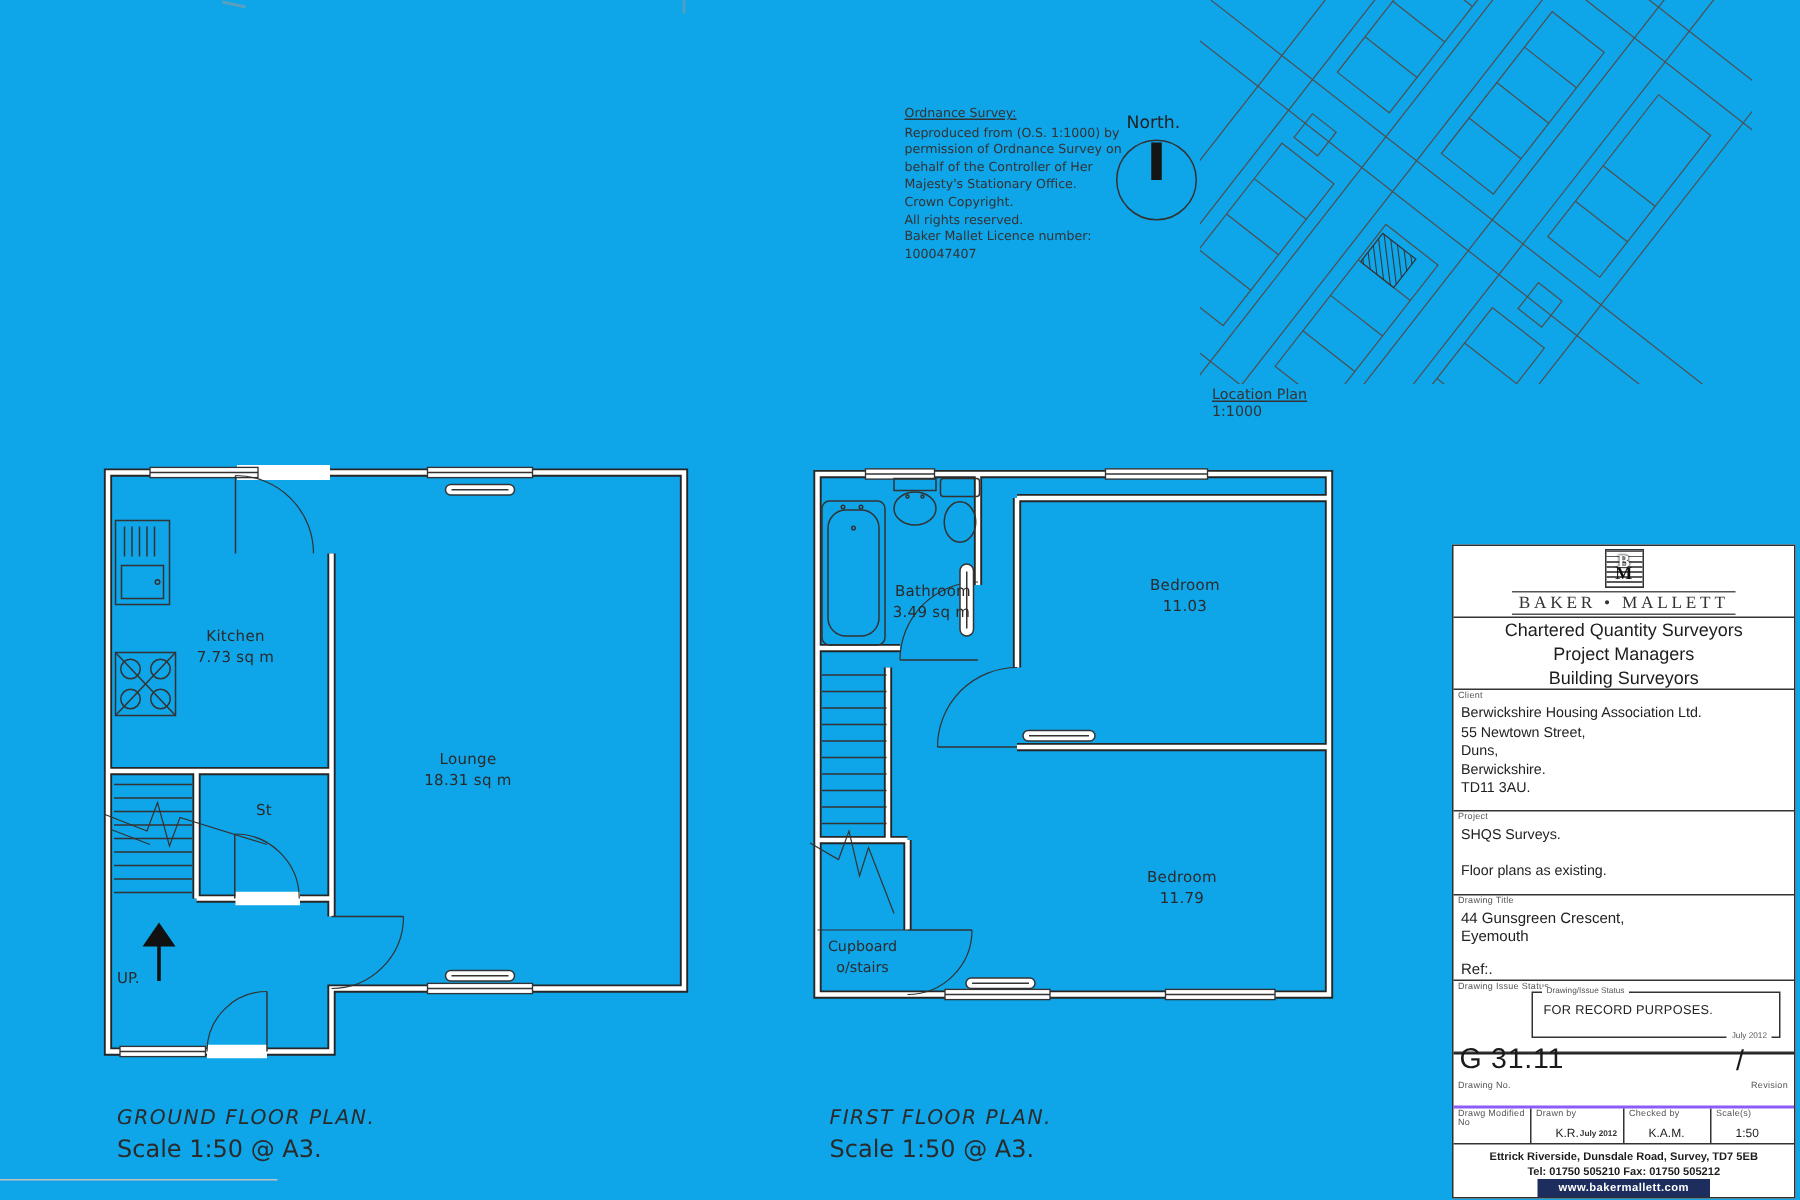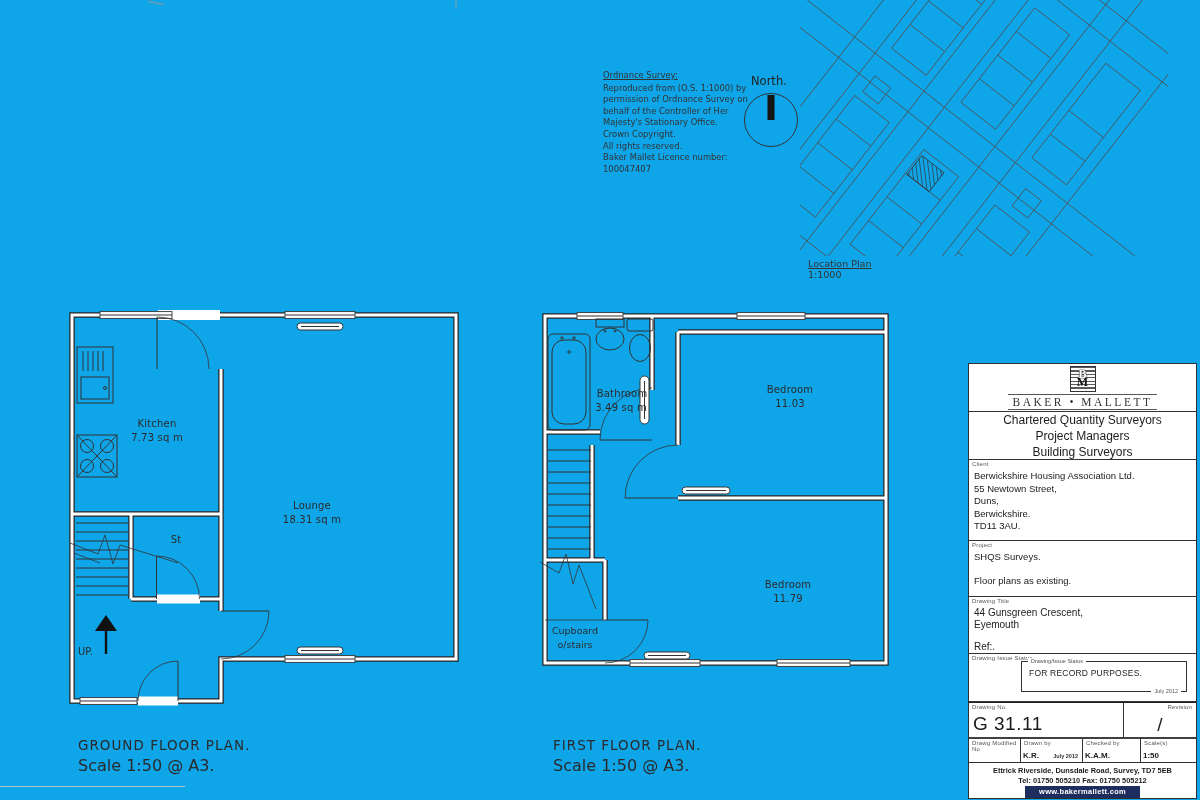--- a/index.html
+++ b/index.html
@@ -25,21 +25,21 @@
   #map-svg line,#map-svg rect,#map-svg path{stroke:#4f4f4f;stroke-width:.8;fill:none;}
   #map-svg rect.plot{fill:url(#hatch);stroke:#333;}
   
   #os-note{position:absolute;left:603px;top:70px;width:152px;font-size:8.4px;line-height:1.38;color:#333;}
   #os-note .t{text-decoration:underline;margin-bottom:1px;}
   #north-lbl{position:absolute;left:751px;top:74px;font-size:11.5px;color:#222;}
   #north-dial{position:absolute;left:744px;top:93px;width:52px;height:52px;border:1.6px solid #333;border-radius:50%;}
   #north-needle{position:absolute;left:50%;top:1px;transform:translateX(-50%);width:7px;height:25px;background:#151515;}
   
   .caption{position:absolute;color:#2a2a2a;}
-  .caption .l1{font-size:13.5px;letter-spacing:1px;}
+  .caption .l1{font-size:13.5px;letter-spacing:1px;font-style:italic;}
   .caption .l2{font-size:16px;margin-top:3px;}
   #loc-caption{position:absolute;left:808px;top:258px;font-size:9.5px;color:#333;}
   #loc-caption .u{text-decoration:underline;}
   
   #tblock{position:absolute;left:968px;top:363px;width:229px;height:436px;border:1.6px solid #2f2f2f;
           background:#fff;box-sizing:border-box;display:flex;flex-direction:column;font-family:"Liberation Sans",sans-serif;}
   .sec{border-bottom:1px solid #333;position:relative;box-sizing:border-box;}
   .microlbl{font-size:6px;color:#555;position:absolute;top:1px;left:3px;letter-spacing:.2px;}
   #sec-logo{height:50px;display:flex;flex-direction:column;align-items:center;justify-content:center;}
   #logo-sq{width:26px;height:26px;border:1.5px solid #333;box-sizing:border-box;
@@ -54,29 +54,29 @@
   #sec-client{height:83px;padding:10px 0 0 5px;font-size:9.5px;line-height:1.3;color:#222;}
   #sec-project{height:57px;padding:10px 0 0 5px;font-size:9.5px;color:#222;}
   #sec-project .gap{height:13px;}
   #sec-dtitle{height:58px;padding:10px 0 0 5px;font-size:10px;line-height:1.25;color:#222;}
   #sec-dtitle .gap{height:9px;}
   #sec-status{height:49px;}
   #status-box{position:absolute;left:52px;right:9px;top:7px;bottom:9px;border:1.5px solid #333;}
   #status-box .legend{position:absolute;top:-4px;left:6px;background:#fff;font-size:5.5px;color:#555;padding:0 3px;}
   #status-box .val{position:absolute;top:6px;left:7px;font-size:8.5px;color:#222;letter-spacing:.2px;}
   #status-box .date{position:absolute;bottom:-3px;right:5px;background:#fff;font-size:5.5px;color:#555;padding:0 3px;}
-  #sec-gno{height:35px;display:flex;border-bottom:2px solid #404040;border-top:1px solid #222;}
+  #sec-gno{height:35px;display:flex;border-bottom:2px solid #8b5cf6;border-top:1px solid #222;align-items:center;}
   #gno-left{flex:1;position:relative;border-right:1.6px solid #333;}
   #gno-left .val{position:absolute;left:4px;bottom:2px;font-size:19px;color:#1a1a1a;letter-spacing:.5px;}
   #gno-right{width:72px;position:relative;}
   #gno-right .val{position:absolute;left:50%;transform:translateX(-50%);bottom:1px;font-size:19px;color:#1a1a1a;}
   #sec-fields{height:25px;display:flex;}
   .fcell{position:relative;border-right:1px solid #333;box-sizing:border-box;}
   .fcell:last-child{border-right:none;}
-  .fcell .fval{position:absolute;left:2px;bottom:2px;font-size:8px;font-weight:bold;color:#1c1c1c;text-align:center;}
+  .fcell .fval{position:absolute;left:16px;bottom:2px;font-size:8px;font-weight:normal;color:#1c1c1c;text-align:center;}
   .fcell .fextra{position:absolute;right:4px;bottom:3px;font-size:5.5px;font-weight:bold;color:#333;}
   #sec-footer{flex:1;border-bottom:none;text-align:center;font-size:7.4px;font-weight:bold;color:#1c1c1c;line-height:1.3;padding-top:3px;}
   #footer-web{display:inline-block;margin-top:1px;background:#1c2d5e;color:#fff;font-size:7.5px;font-weight:bold;
               padding:1px 14px;letter-spacing:.3px;text-align:center;}
   
   .artifact{position:absolute;background:#9a9a9a;}
 </style>
 </head>
 <body>
 

